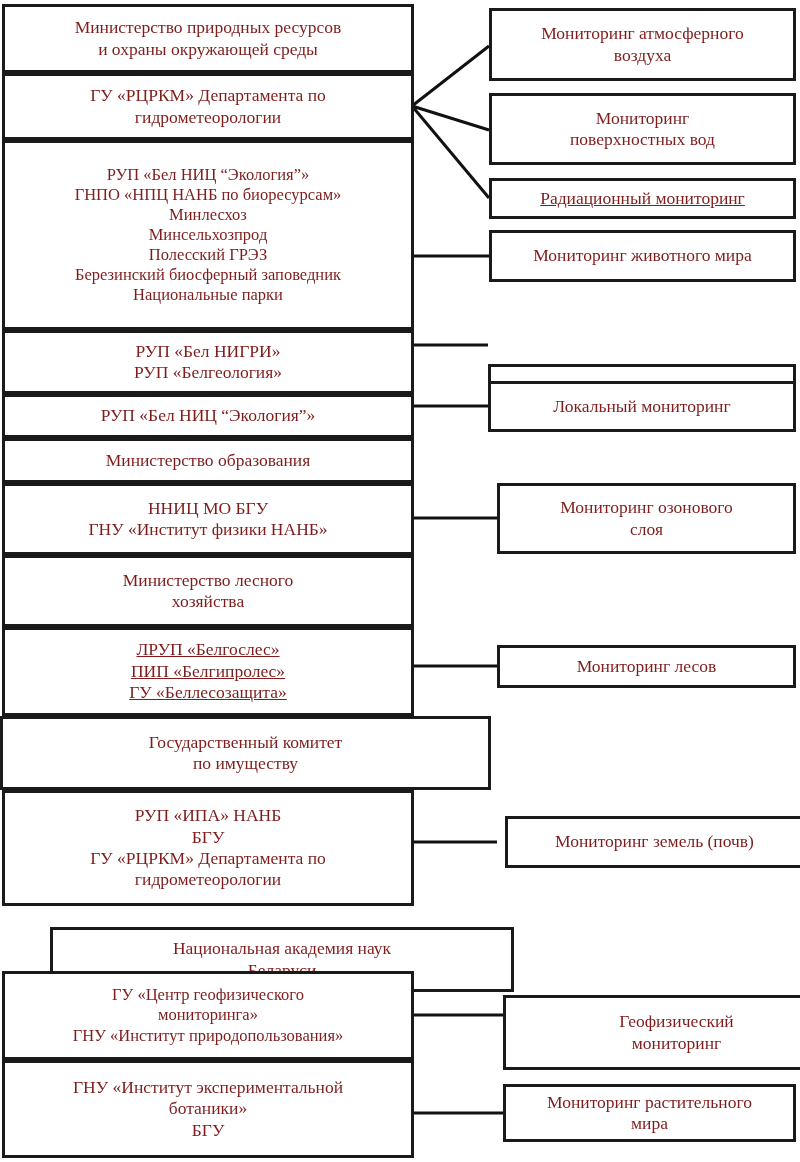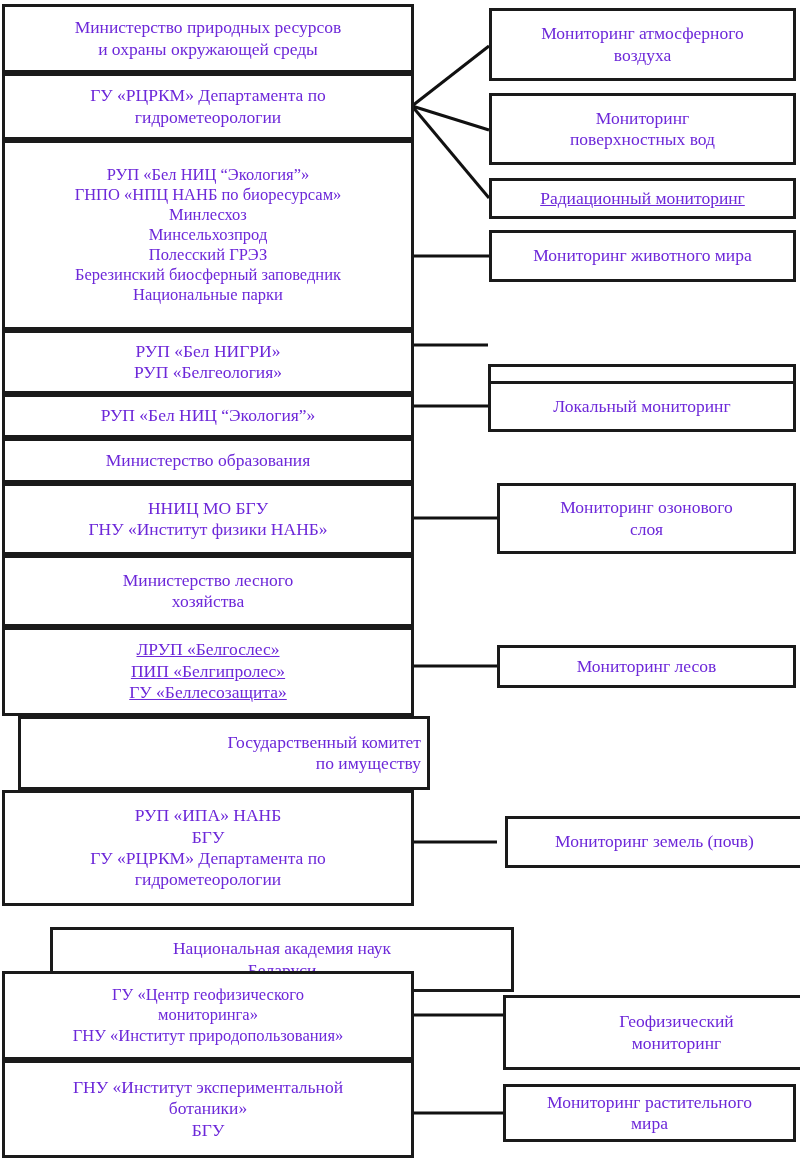--- a/index.html
+++ b/index.html
@@ -17,21 +17,21 @@
   }
   .box {
     position: absolute;
     box-sizing: border-box;
     border: 3px solid #1a1a1a;
     background: #ffffff;
     display: flex;
     align-items: center;
     justify-content: center;
     text-align: center;
-    color: #6d28d9;
+    color: #7f1d1d;
     line-height: 1.22;
     z-index: 3;
   }
   .box .txt {
     display: block;
     width: 100%;
     padding: 0 6px;
     white-space: pre-line;
   }
   .left-col .box { border-width: 3px; }
@@ -118,21 +118,21 @@
       <span class="txt">Министерство лесного
 хозяйства</span>
     </div>
 
     <div class="box fs17" style="left:2px; top:627px; width:412px; height:89px;text-decoration:underline;">
       <span class="txt">ЛРУП «Белгослес»
 ПИП «Белгипролес»
 ГУ «Беллесозащита»</span>
     </div>
 
-    <div class="box fs17" style="left:18px; top:716px; width:412px; height:74px;text-align:right;">
+    <div class="box fs17" style="left:0; top:716px; width:491px; height:74px;">
       <span class="txt">Государственный комитет
 по имуществу</span>
     </div>
 
     <div class="box fs17" style="left:2px; top:790px; width:412px; height:116px;">
       <span class="txt">РУП «ИПА» НАНБ
 БГУ
 ГУ «РЦРКМ» Департамента по
 гидрометеорологии</span>
     </div>

